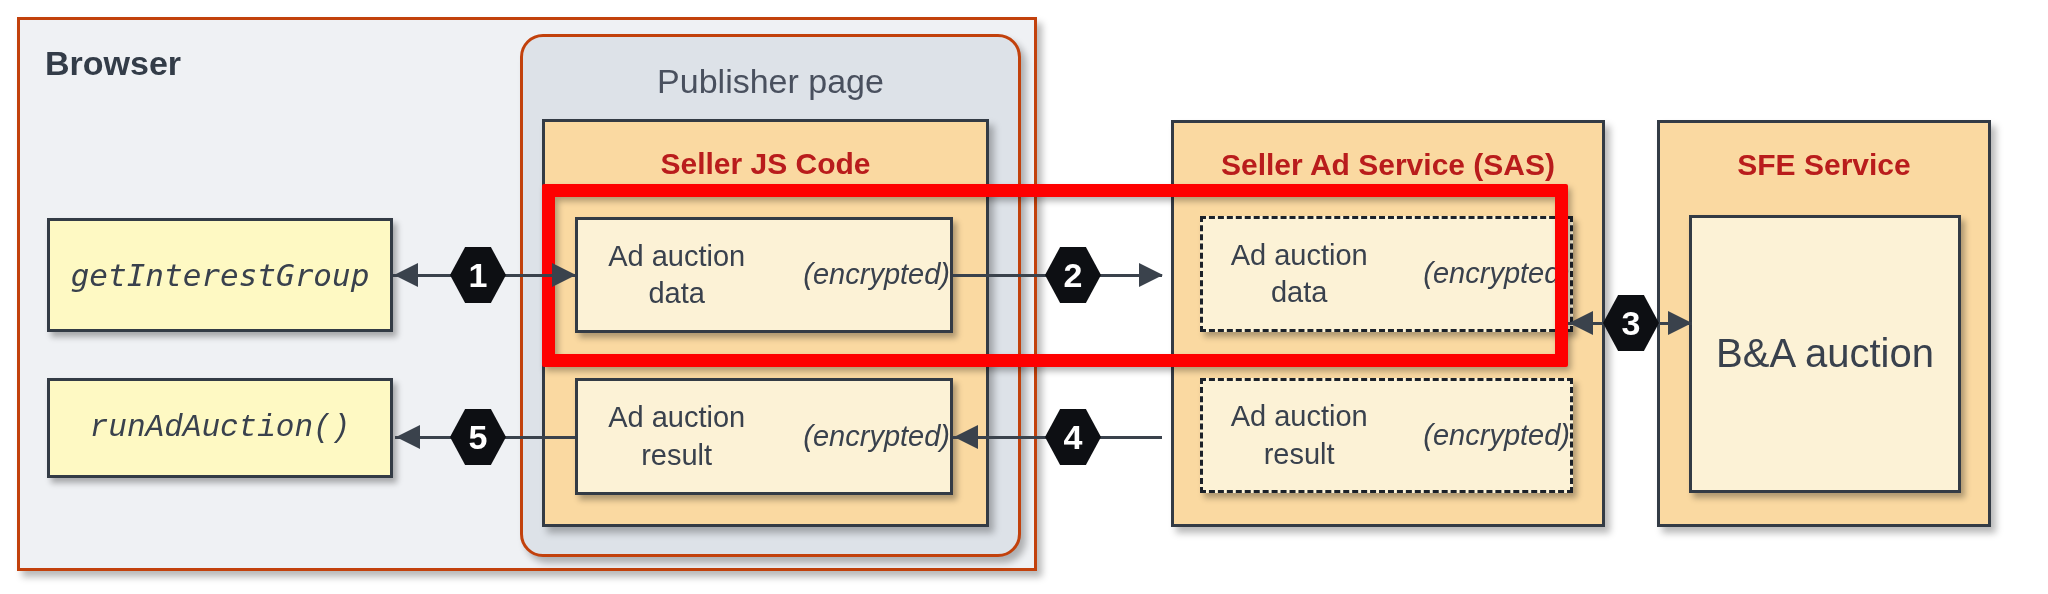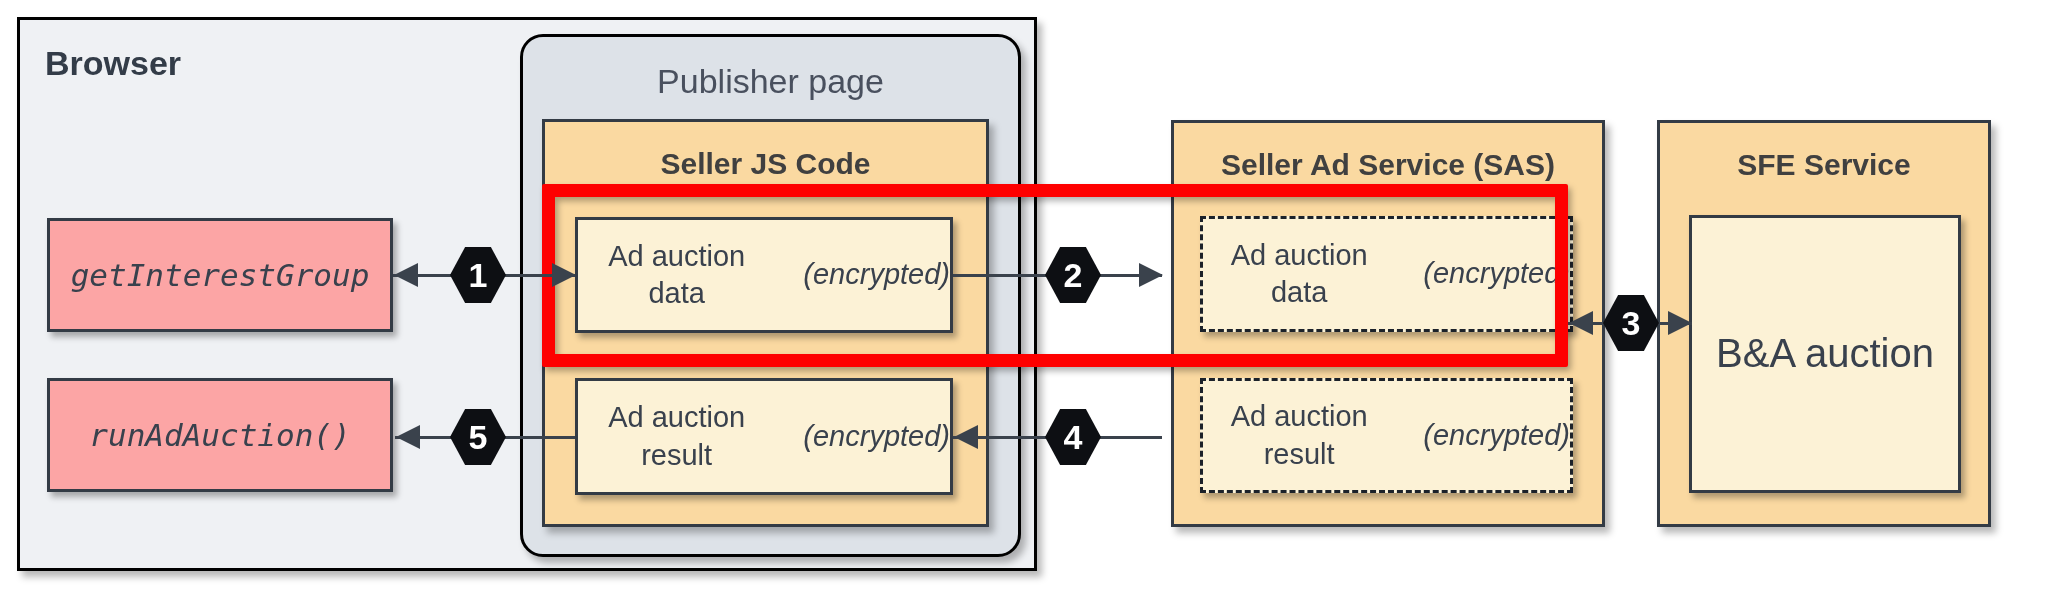--- a/index.html
+++ b/index.html
@@ -2,46 +2,46 @@
 <html><head>
 <meta charset="utf-8">
 <style>
   html,body{margin:0;padding:0;background:#ffffff;}
   #stage{
     position:relative;width:2048px;height:594px;background:#ffffff;
     font-family:"Liberation Sans",sans-serif;overflow:hidden;
   }
   .abs{position:absolute;box-sizing:border-box;}
   
-  .frame{border:3px solid #000000;box-shadow:5px 6px 7px rgba(0,0,0,0.28);}
+  .frame{border:3px solid #c2410c;box-shadow:5px 6px 7px rgba(0,0,0,0.28);}
   .browser{left:17px;top:17px;width:1020px;height:554px;background:#eff1f4;}
   .browser-label{left:25px;top:26px;font-size:34px;font-weight:bold;color:#333c48;line-height:1;}
   .publisher{left:500px;top:14px;width:501px;height:523px;background:#dde2e8;border-radius:23px;}
   .publisher-label{left:0;top:24px;width:100%;text-align:center;font-size:34px;color:#49505e;line-height:40px;}
   .orange{background:#fad9a1;border:3px solid #333b45;box-shadow:5px 6px 7px rgba(0,0,0,0.28);}
   .sellerjs{left:19px;top:82px;width:447px;height:408px;}
   .sas{left:1171px;top:120px;width:434px;height:407px;}
   .sfe{left:1657px;top:120px;width:334px;height:407px;}
-  .box-title{left:0;top:25px;width:100%;text-align:center;font-size:30px;font-weight:bold;color:#404040;line-height:34px;}
+  .box-title{left:0;top:25px;width:100%;text-align:center;font-size:30px;font-weight:bold;color:#b91c1c;line-height:34px;}
   
   .cream{background:#fcf2d6;border:3px solid #333b45;box-shadow:4px 5px 6px rgba(0,0,0,0.30);
          display:flex;flex-direction:row;align-items:center;justify-content:center;
          font-size:29px;color:#39414d;line-height:1.28;text-align:center;}
   .cream .sub{font-style:italic;margin-left:28px;}
   .dashed{border:3px dashed #1c222a;}
   .js-data{left:30px;top:95px;width:378px;height:116px;}
   .js-result{left:30px;top:256px;width:378px;height:117px;}
   .sas-data{left:26px;top:93px;width:373px;height:116px;}
   .sas-result{left:26px;top:255px;width:373px;height:115px;}
   .bna{left:29px;top:92px;width:272px;height:278px;font-size:40px;}
-  .green{background:#fca5a5;border:3px solid #333b45;box-shadow:4px 5px 6px rgba(0,0,0,0.30);
+  .green{background:#fef9c3;border:3px solid #333b45;box-shadow:4px 5px 6px rgba(0,0,0,0.30);
          display:flex;flex-direction:column;align-items:center;justify-content:center;
          font-family:"DejaVu Sans Mono",monospace;font-style:italic;font-size:31px;color:#39414d;line-height:1.32;text-align:right;}
   .green1{left:27px;top:198px;width:346px;height:114px;}
-  .green2{left:27px;top:358px;width:346px;height:114px;}
+  .green2{left:27px;top:358px;width:346px;height:100px;font-family:Liberation Mono, monospace;}
   
   .red-rect{left:542px;top:184px;width:1026px;height:183px;border:13px solid #fe0000;
             z-index:40;filter:drop-shadow(3px 4px 3px rgba(0,0,0,0.30));border-radius:2px;}
   
   .line{height:3px;background:#3a424c;z-index:50;}
   .head{width:0;height:0;z-index:50;}
   .head.right{border-top:12px solid transparent;border-bottom:12px solid transparent;border-left:24px solid #3a424c;}
   .head.left{border-top:12px solid transparent;border-bottom:12px solid transparent;border-right:24px solid #3a424c;}
   .hex{width:56px;height:56px;background:#0d0f13;z-index:55;
        clip-path:polygon(27% 0%,73% 0%,100% 50%,73% 100%,27% 100%,0% 50%);

